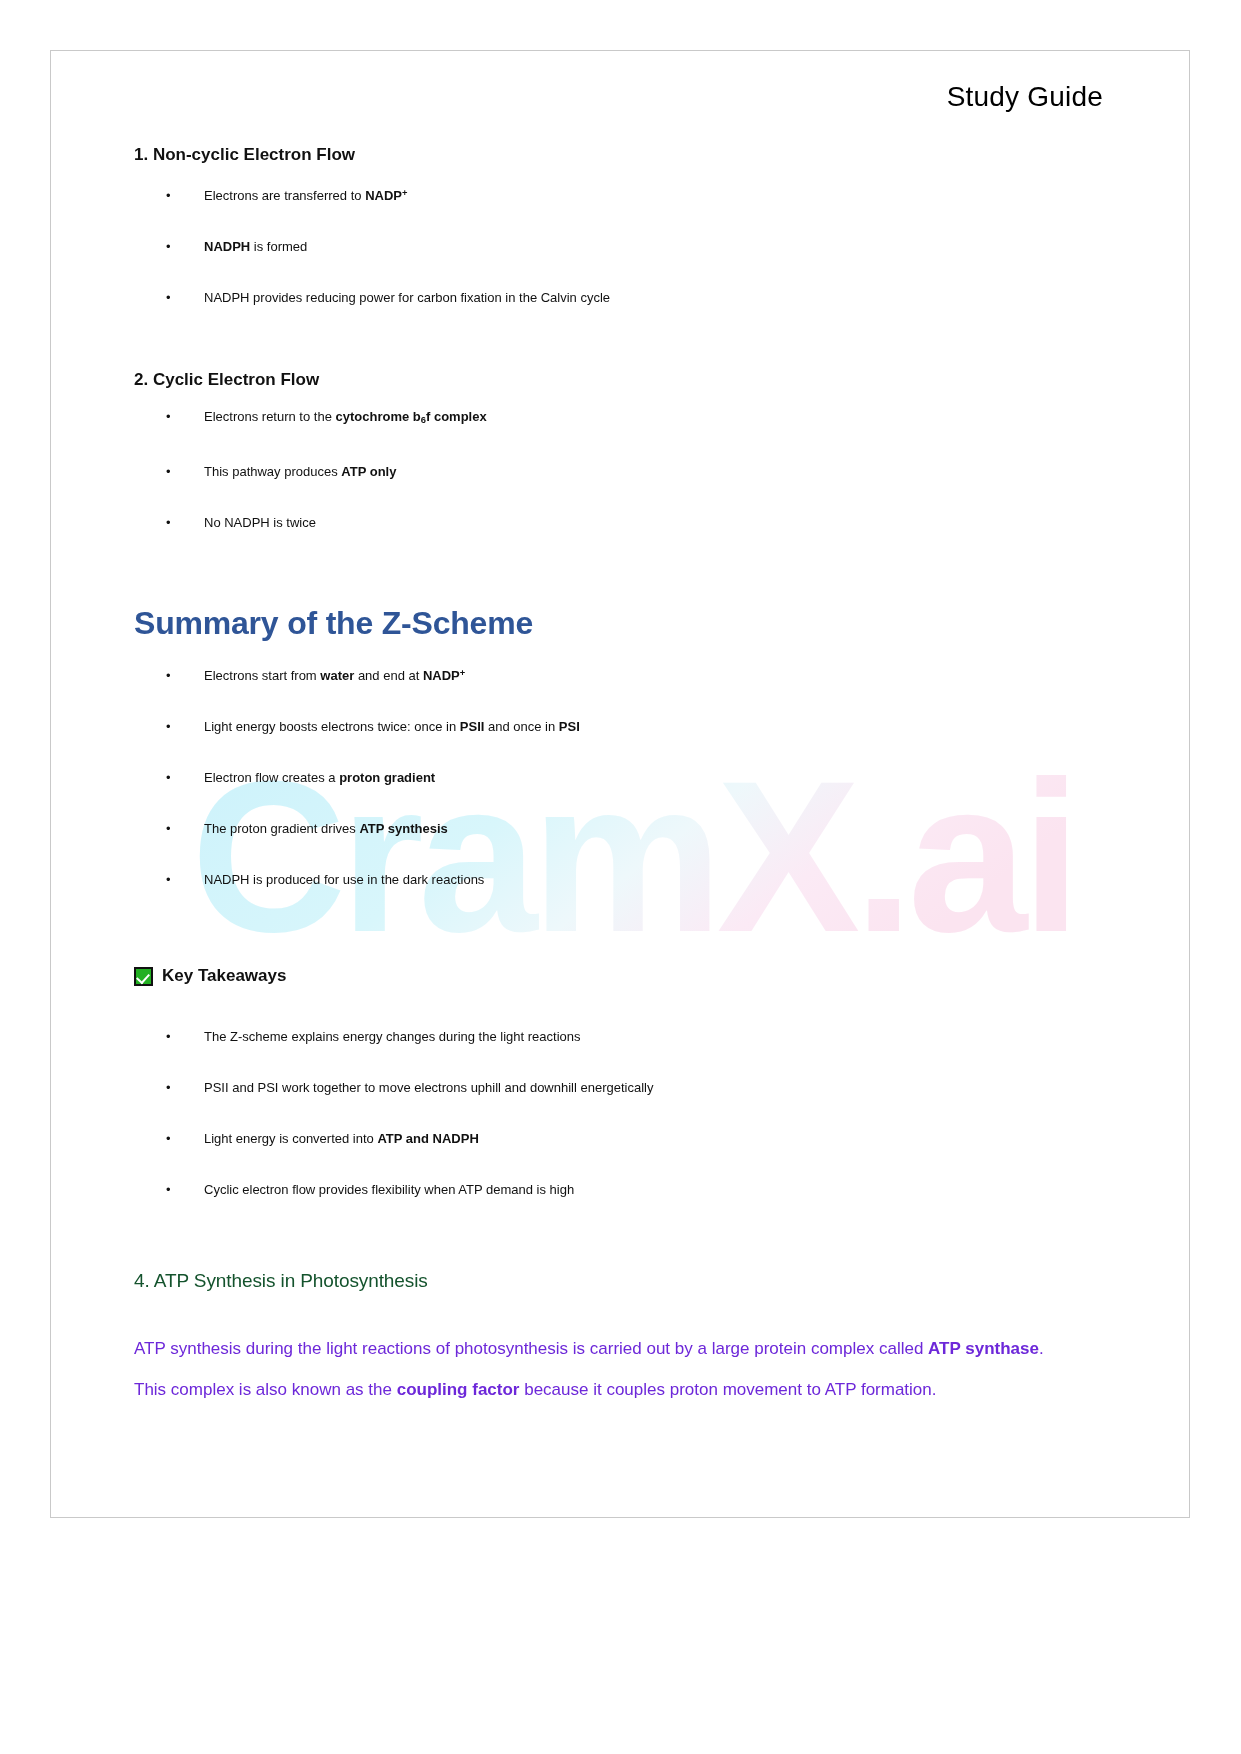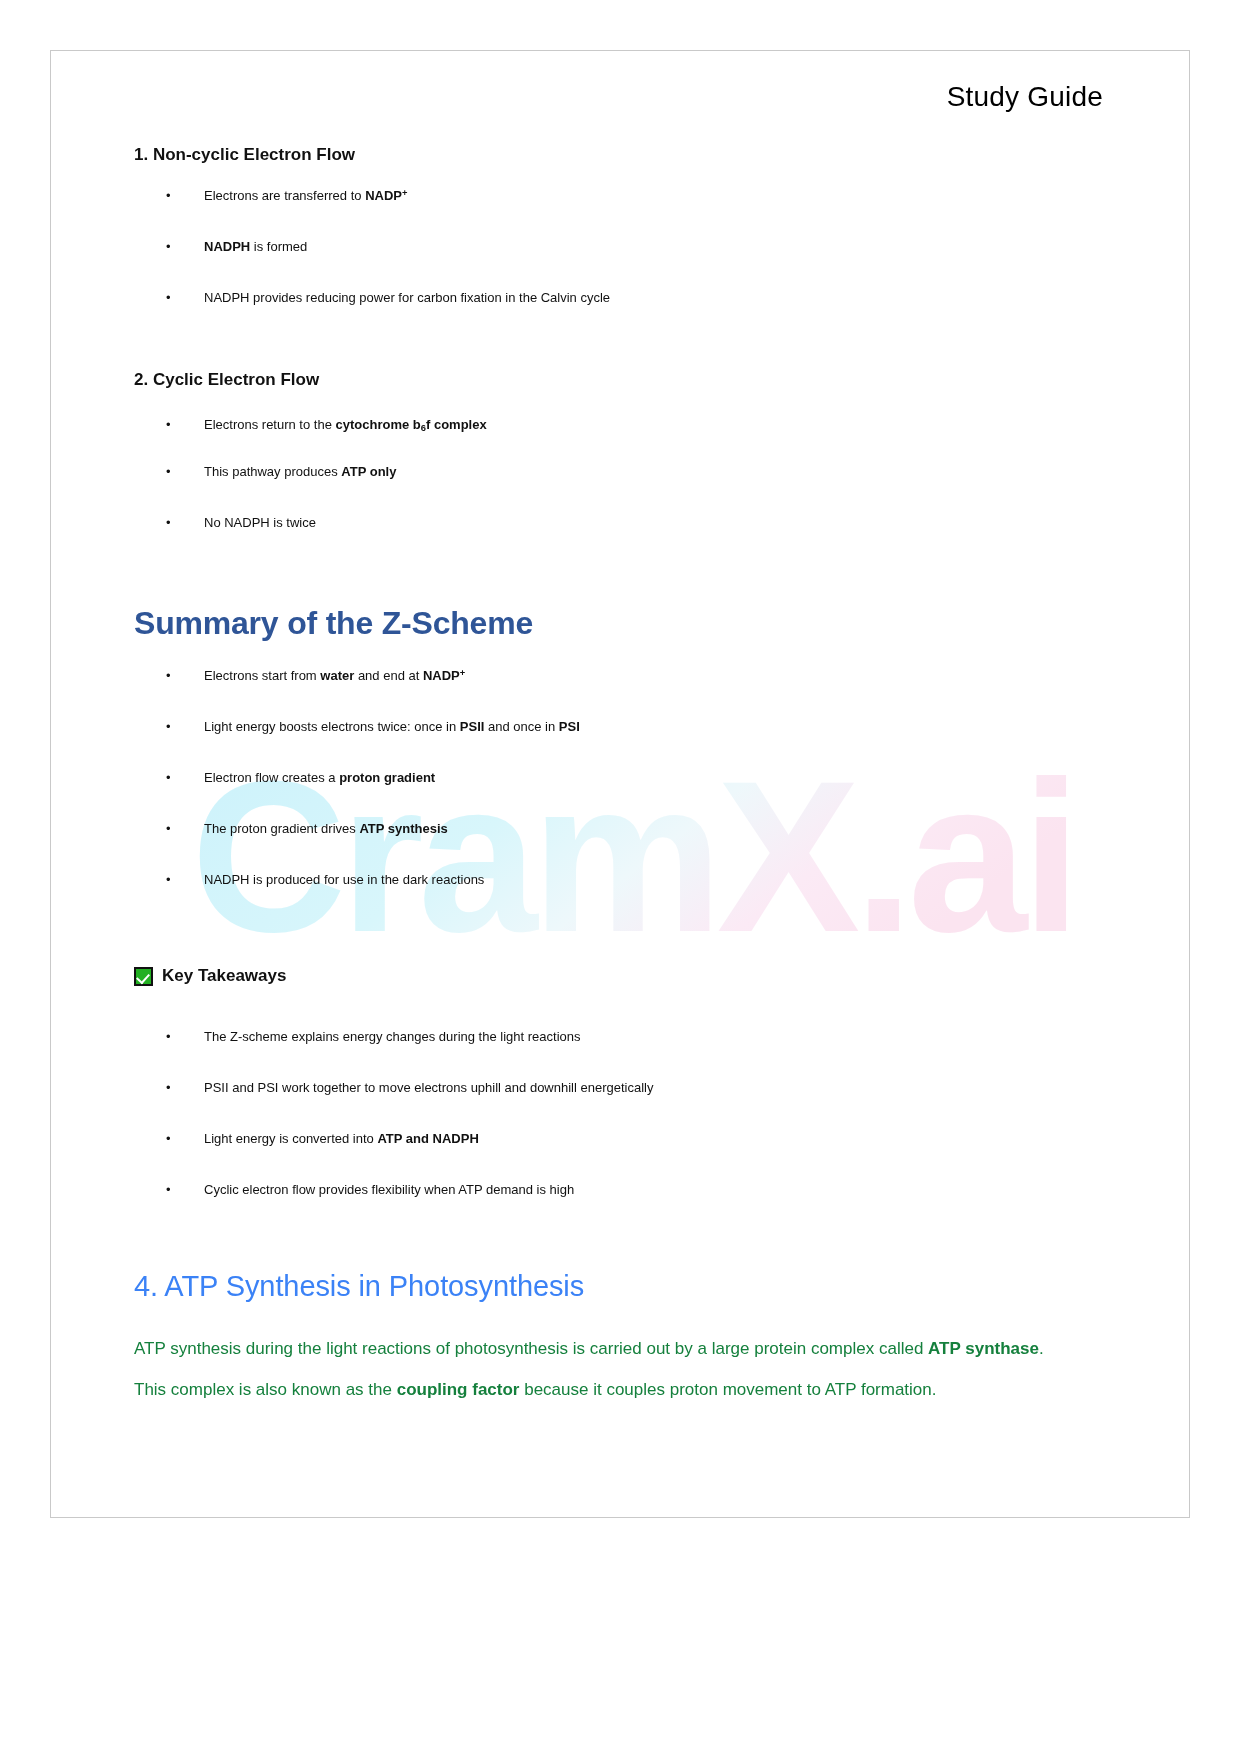--- a/index.html
+++ b/index.html
@@ -71,23 +71,23 @@
     left: 83px;
     font-size: 32px;
     font-weight: bold;
     color: #2f5597;
     letter-spacing: -0.2px;
   }
 
   .blue-head-light {
     position: absolute;
     left: 83px;
-    font-size: 29px;
+    font-size: 19px;
     font-weight: normal;
-    color: #3b82f6;
+    color: #14532d;
     letter-spacing: -0.1px;
   }
 
   .takeaway-head {
     position: absolute;
     left: 83px;
     display: flex;
     align-items: center;
     gap: 9px;
     font-size: 17px;
@@ -133,21 +133,21 @@
   sub { font-size: 0.72em; vertical-align: -0.22em; }
   sup { font-size: 0.72em; vertical-align: 0.42em; }
 
   
   .body-para {
     position: absolute;
     left: 83px;
     width: 930px;
     font-size: 17px;
     line-height: 41px;
-    color: #15803d;
+    color: #6d28d9;
   }
   .body-para b { font-weight: bold; }
 </style>
 </head>
 <body>
 
 <div class="page">
 
   <div class="watermark">
     <svg viewBox="0 0 880 230" xmlns="http://www.w3.org/2000/svg">
@@ -177,21 +177,21 @@
     <div class="bullet" style="top:188px;">
       <span class="dot">•</span><b>NADPH</b><span> is formed</span>
     </div>
 
     <div class="bullet" style="top:239px;">
       <span class="dot">•</span><span>NADPH provides reducing power for carbon fixation in the Calvin cycle</span>
     </div>
 
     <div class="sec-num-head" style="top:319px;">2. Cyclic Electron Flow</div>
 
-    <div class="bullet" style="top:366px;">
+    <div class="bullet" style="top:358px;">
       <span class="dot">•</span><span>Electrons return to the </span><b>cytochrome b</b><b><sub>6</sub></b><b>f complex</b>
     </div>
 
     <div class="bullet" style="top:413px;">
       <span class="dot">•</span><span>This pathway produces </span><b>ATP only</b>
     </div>
 
     <div class="bullet" style="top:464px;">
       <span class="dot">•</span><span>No NADPH is twice</span>
     </div>

